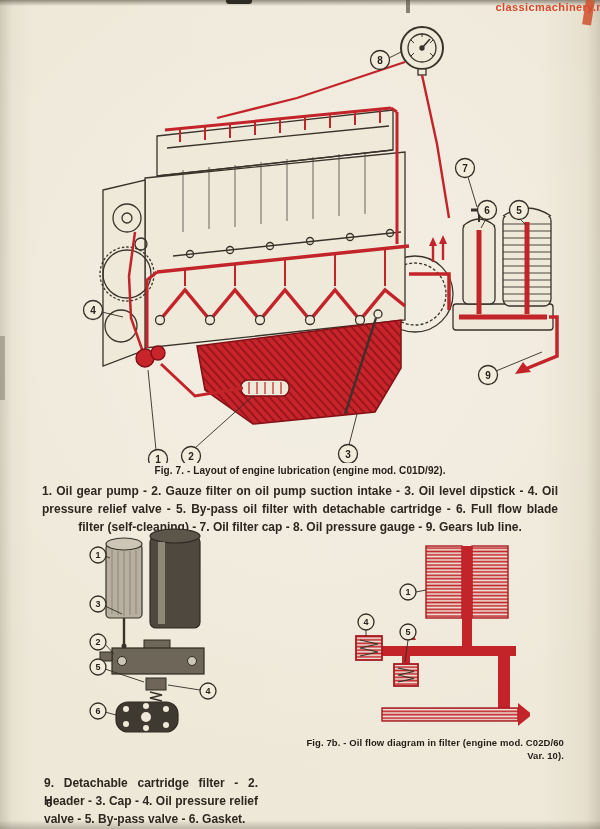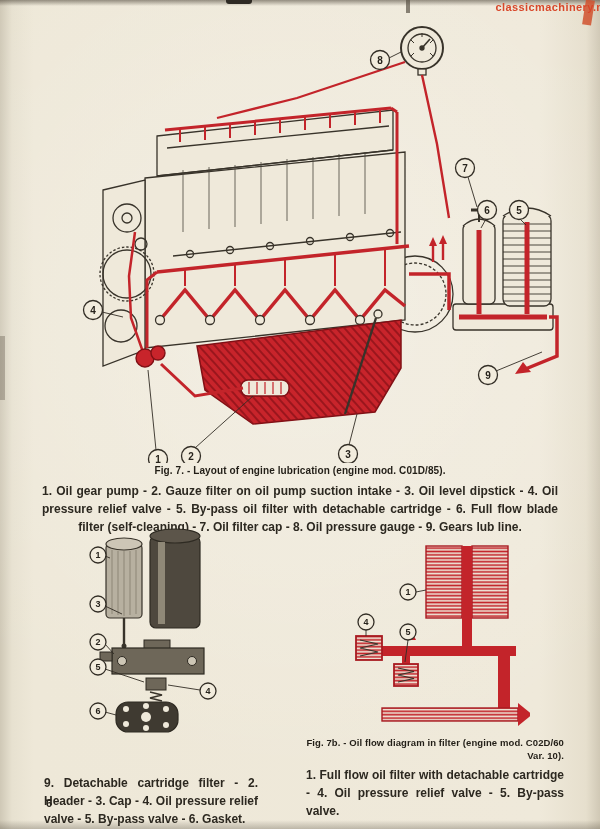--- a/index.html
+++ b/index.html
@@ -234,21 +234,21 @@
         <circle cx="335" cy="42" r="9.5"></circle>
       <text x="335" y="45.5">8</text>
     </g>
     <g class="co">
       <line x1="451" y1="353" x2="497" y2="334"></line>
         <circle cx="443" cy="357" r="9.5"></circle>
       <text x="443" y="360.5">9</text>
     </g>
   </svg>
 
-  <div class="caption" id="fig7-caption">Fig. 7. - Layout of engine lubrication (engine mod. C01D/85).</div>
+  <div class="caption" id="fig7-caption">Fig. 7. - Layout of engine lubrication (engine mod. C01D/92).</div>
   <div class="parts" id="fig7-parts">1. Oil gear pump - 2. Gauze filter on oil pump suction intake - 3. Oil level dipstick - 4. Oil pressure relief valve - 5. By-pass oil filter with detachable cartridge - 6. Full flow blade filter (self-cleaning) - 7. Oil filter cap - 8. Oil pressure gauge - 9. Gears lub line.</div>
 
   <svg id="fig7a-svg" viewBox="0 0 150 212">
     <g>
       <rect x="18" y="20" width="36" height="74" rx="4" fill="#b7b0a0" stroke="#38332a" stroke-width="1.2"></rect>
       <ellipse cx="36" cy="20" rx="18" ry="6" fill="#cdc6b6" stroke="#38332a" stroke-width="1.2"></ellipse>
       <path d="M24,26 V90 M30,27 V91 M36,27 V92 M42,27 V91 M48,26 V90" stroke="#8d8676" stroke-width="1" fill="none"></path>
       <line x1="36" y1="94" x2="36" y2="120" stroke="#38332a" stroke-width="2.4"></line>
       <circle cx="36" cy="122" r="2.5" fill="#38332a"></circle>
     </g>
@@ -353,16 +353,15 @@
       <text x="60" y="95">5</text>
     </g>
     <g class="co sm">
       <line x1="18" y1="90" x2="18" y2="96"></line>
         <circle cx="18" cy="82" r="8"></circle>
       <text x="18" y="85">4</text>
     </g>
   </svg>
 
   <div class="caption" id="fig7b-caption">Fig. 7b. - Oil flow diagram in filter (engine mod. C02D/60 Var. 10).</div>
-  <div class="parts" id="fig7b-parts">1. Full flow oil filter with detachable cartridge - 4. Oil pressure relief valve - 5. By-pass valve.</div>
 
   <div class="page-number">6</div>
 </div>
 
 </body></html>

